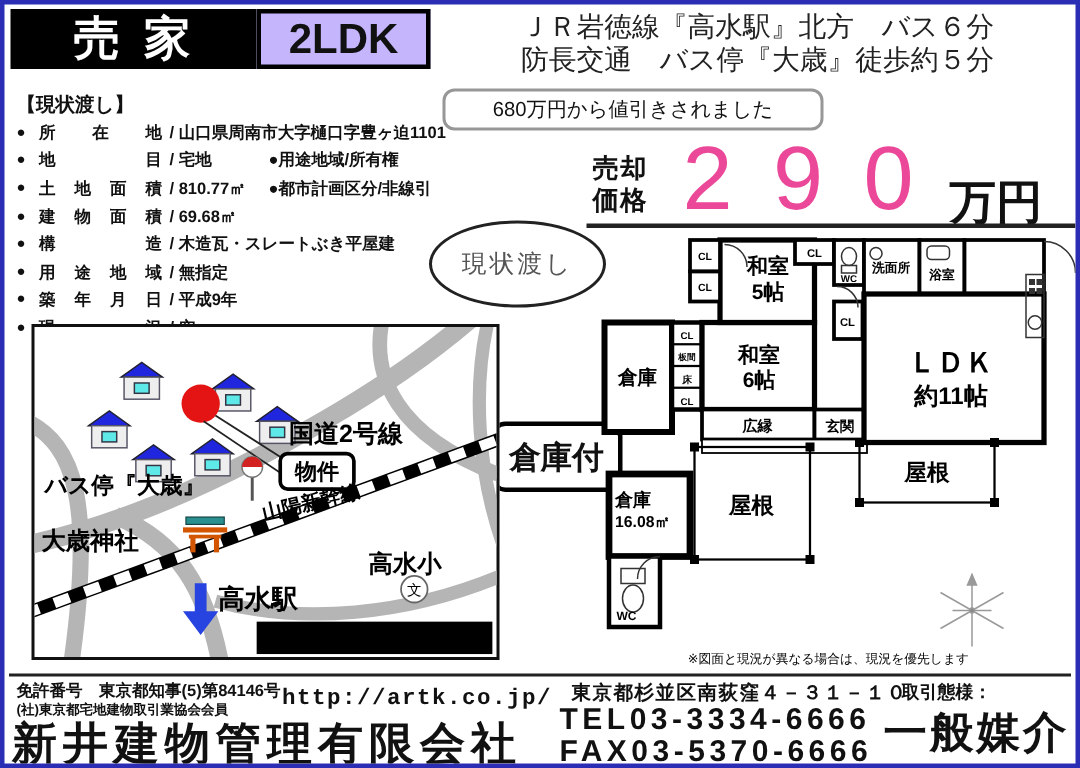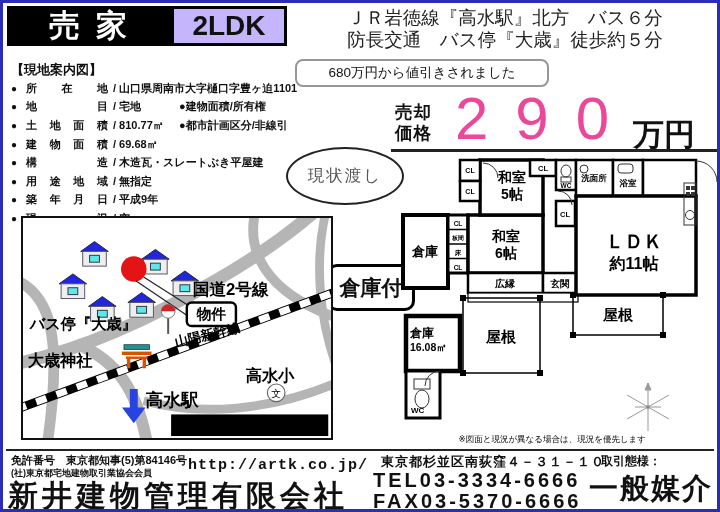--- a/index.html
+++ b/index.html
@@ -56,32 +56,32 @@
   <div class="abs access" style="left:290px;top:4px;width:424px;">
     <div>ＪＲ岩徳線『高水駅』北方　バス６分</div>
     <div>防長交通　バス停『大歳』徒歩約５分</div>
   </div>
 
   <div class="abs discount" style="left:292px;top:56px;width:254px;height:28px;">
     <span>680万円から値引きされました</span>
   </div>
 
   <div class="abs" style="left:8px;top:58px;width:300px;">
-    <div class="ovTitle">【現地案内図】</div>
+    <div class="ovTitle">【現状渡し】</div>
     <div class="ovRow">
       <span class="b">●</span>
       <span class="lab">所在地</span>
       <span class="val">/ 山口県周南市大字樋口字豊ヶ迫1101</span>
       <span class="ext"></span>
     </div>
     <div class="ovRow">
       <span class="b">●</span>
       <span class="lab">地目</span>
       <span class="val">/ 宅地</span>
-      <span class="ext">●建物面積/所有権</span>
+      <span class="ext">●用途地域/所有権</span>
     </div>
     <div class="ovRow">
       <span class="b">●</span>
       <span class="lab">土地面積</span>
       <span class="val">/ 810.77㎡</span>
       <span class="ext">●都市計画区分/非線引</span>
     </div>
     <div class="ovRow">
       <span class="b">●</span>
       <span class="lab">建物面積</span>
@@ -119,21 +119,21 @@
     <div>価格</div>
   </div>
   <div class="abs priceNum" style="left:452px;top:86px;">290</div>
   <div class="abs priceUnit" style="left:630px;top:111px;">万円</div>
   <div class="abs rule" style="left:388px;top:146px;width:326px;height:2.5px;"></div>
 
   <div class="abs oval" style="left:283px;top:144px;width:118px;height:58px;">
     <span>現状渡し</span>
   </div>
   <div class="abs tail" style="left:406px;top:258px;width:48px;"></div>
-  <div class="abs bubble" style="left:324px;top:261px;width:88px;height:47px;font-family:Liberation Mono, monospace;">
+  <div class="abs bubble" style="left:324px;top:278px;width:88px;height:47px;font-family:Liberation Mono, monospace;">
     <span>倉庫付</span>
   </div>
 
   <svg class="abs mapSvg" style="left:18px;top:213px;" width="312" height="224" viewBox="0 0 312 224">
 
     <g stroke="#b5b5b5" fill="none">
       <path d="M -6,64 C 26,80 40,118 24,230" stroke-width="11"></path>
       <path d="M -6,148 C 60,134 130,102 195,64 C 240,38 275,12 298,-8" stroke-width="13"></path>
       <path d="M 236,-8 C 226,34 246,74 314,100" stroke-width="10"></path>
       <path d="M 308,-8 C 296,40 300,100 318,150" stroke-width="9"></path>

